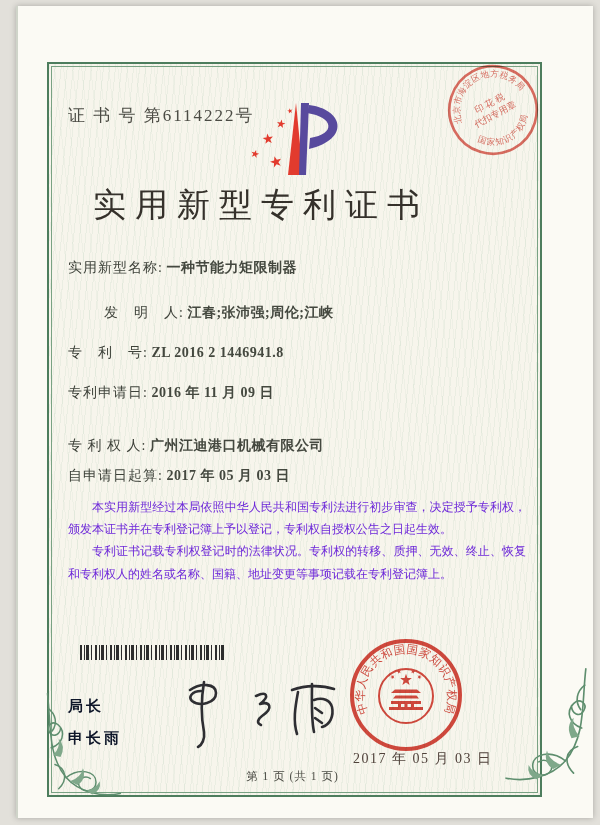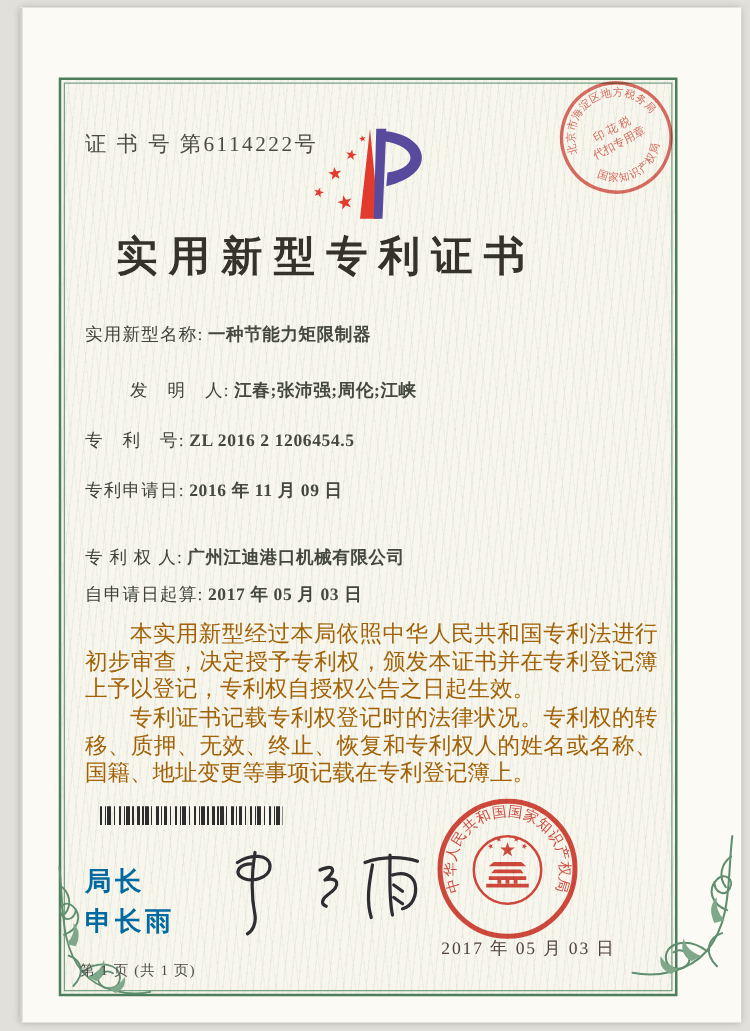--- a/index.html
+++ b/index.html
@@ -25,58 +25,58 @@
   }
   .frame::before{
     content:"";position:absolute;inset:2px;border:1px solid #79a283;pointer-events:none;
   }
   .cert-number{
     position:absolute;left:52px;top:98px;font-size:17px;letter-spacing:2px;color:#4b4b44;
   }
   .logo{position:absolute;left:227px;top:90px;width:114px;height:88px;}
   .title{
     position:absolute;left:31px;top:177px;width:428px;text-align:center;
-    font-size:33px;font-weight:700;letter-spacing:9px;color:#35312b;
+    font-size:33px;font-weight:400;letter-spacing:9px;color:#35312b;
   }
   .fields{position:absolute;left:0;top:0;width:100%;}
   .field-row{position:absolute;left:52px;font-size:14px;white-space:nowrap;}
   .field-row:nth-child(1){top:253px;}
   .field-row:nth-child(2){top:298px;margin-left:36px;}
   .field-row:nth-child(3){top:338px;}
   .field-row:nth-child(4){top:378px;}
   .field-row:nth-child(5){top:420px;margin-top:11px;}
   .field-row:nth-child(6){top:461px;}
   .field-label{font-weight:400;color:#3e423a;letter-spacing:1px;}
   .field-value{color:#44483f;letter-spacing:.5px;font-weight:bold;}
   .body-text{
     position:absolute;left:52px;top:490px;width:458px;
-    font-size:18px;line-height:22.2px;color:#a16207;text-align:justify;
+    font-size:12px;line-height:22.2px;color:#6d28d9;text-align:justify;
   }
   .body-text p{margin:0;text-indent:2em;}
   .barcode{
     position:absolute;left:64px;top:639px;width:146px;height:15px;
     background:repeating-linear-gradient(90deg,
       #2d2d2d 0 2px, transparent 2px 4px,
       #2d2d2d 4px 5px, transparent 5px 6px,
       #2d2d2d 6px 9px, transparent 9px 11px,
       #2d2d2d 11px 12px, transparent 12px 15px);
   }
   .signer{
     position:absolute;left:52px;top:684px;
     font-family:"Liberation Sans","DejaVu Sans",sans-serif;
-    font-size:21px;font-weight:700;color:#0369a1;letter-spacing:3px;line-height:32px;
+    font-size:15px;font-weight:700;color:#0f172a;letter-spacing:3px;line-height:32px;
   }
   .signature{position:absolute;left:148px;top:652px;width:190px;height:98px;}
   .seal{position:absolute;left:330px;top:628px;width:120px;height:120px;
         mix-blend-mode:multiply;opacity:.9;}
   .seal-date{
     position:absolute;left:337px;top:744px;font-size:14px;color:#50423b;letter-spacing:1.5px;
   }
   .footer{
-    position:absolute;left:48px;top:763px;width:491px;
+    position:absolute;left:31px;top:763px;width:491px;text-align:center;
     font-size:11.5px;color:#4c4c45;letter-spacing:1px;
   }
   .stamp{position:absolute;left:421px;top:48px;width:112px;height:112px;
          transform:rotate(-28deg);opacity:.85;mix-blend-mode:multiply;}
   .ornament-bl{position:absolute;left:20px;top:682px;width:92px;height:112px;}
   .ornament-br{position:absolute;left:486px;top:648px;width:92px;height:140px;transform:scaleX(-1);}
   svg text{font-family:"Liberation Serif","DejaVu Serif",serif;}
 </style>
 </head>
 <body>
@@ -111,21 +111,21 @@
     <div class="field-row">
       <span class="field-label">实用新型名称:</span>
       <span class="field-value">一种节能力矩限制器</span>
     </div>
     <div class="field-row">
       <span class="field-label">发　明　人:</span>
       <span class="field-value">江春;张沛强;周伦;江峡</span>
     </div>
     <div class="field-row">
       <span class="field-label">专　利　号:</span>
-      <span class="field-value">ZL 2016 2 1206454.5</span>
+      <span class="field-value">ZL 2016 2 1446941.8</span>
     </div>
     <div class="field-row">
       <span class="field-label">专利申请日:</span>
       <span class="field-value">2016 年 11 月 09 日</span>
     </div>
     <div class="field-row">
       <span class="field-label">专 利 权 人:</span>
       <span class="field-value">广州江迪港口机械有限公司</span>
     </div>
     <div class="field-row">

